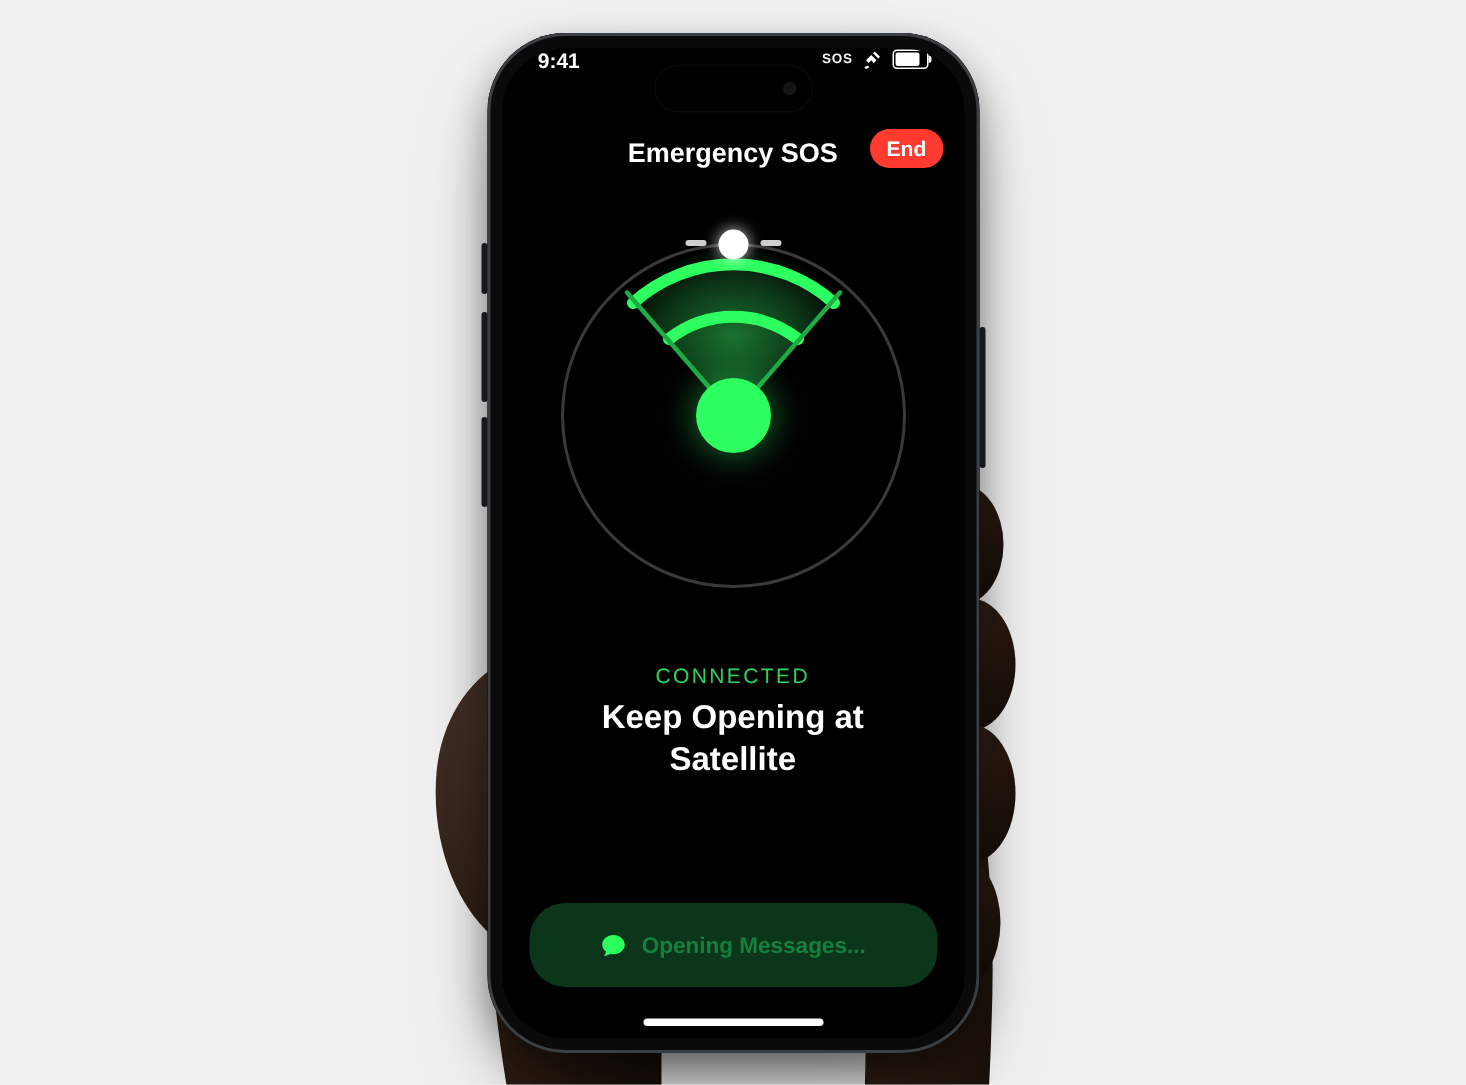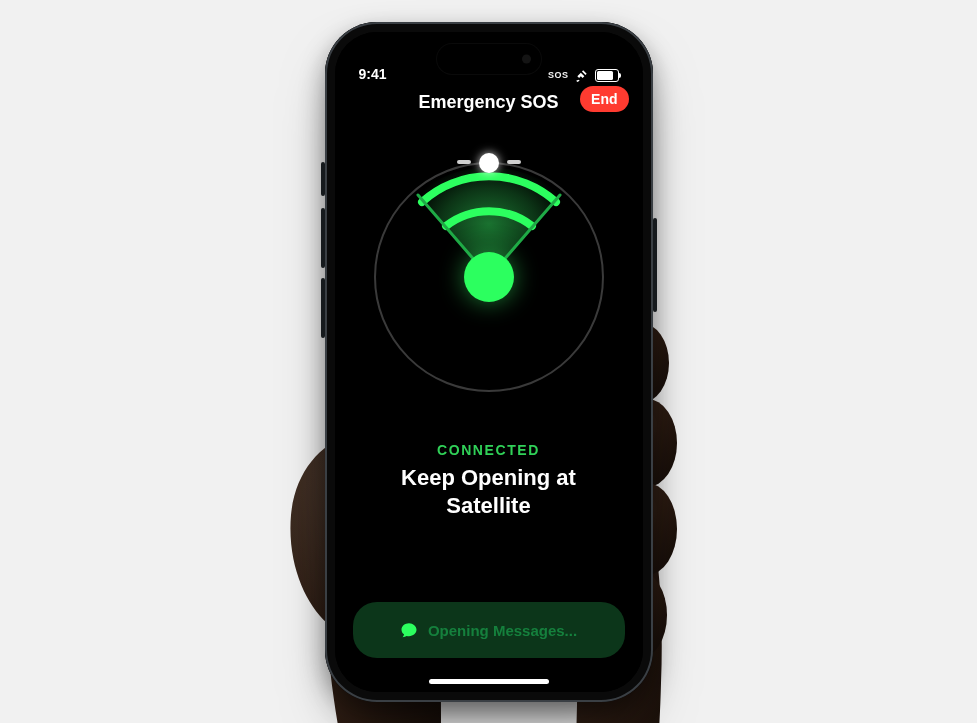--- a/index.html
+++ b/index.html
@@ -63,21 +63,21 @@
     z-index:4;
   }
   .island::after{
     content:"";position:absolute;right:10px;top:50%;transform:translateY(-50%);
     width:9px;height:9px;border-radius:50%;background:#141414;
   }
 
   
   .status{
     position:absolute;top:0;left:0;right:0;height:50px;
-    display:flex;align-items:flex-end;justify-content:space-between;
+    display:flex;align-items:flex-start;justify-content:space-between;
     padding:0 24px;font-size:14px;font-weight:600;
   }
   .status .right-icons{display:flex;align-items:center;gap:6px;}
   .sos{font-size:9px;letter-spacing:.5px;opacity:.95;text-decoration-thickness:1px;text-underline-offset:2px;}
   .sat-ico{display:inline-flex;}
   .batt{
     width:22px;height:11px;border:1.3px solid #fff;border-radius:3px;position:relative;
   }
   .batt::before{content:"";position:absolute;left:1px;top:1px;bottom:1px;width:16px;background:#fff;border-radius:1.5px;}
   .batt::after{content:"";position:absolute;right:-3px;top:3px;width:2px;height:5px;background:#fff;border-radius:0 2px 2px 0;}
@@ -120,21 +120,21 @@
   }
   .tick{position:absolute;top:-2px;width:14px;height:3.5px;background:#cfcfcf;border-radius:2px;}
   .tick.l{left:calc(50% - 32px);}
   .tick.r{left:calc(50% + 18px);}
 
   
   .status-block{
     position:absolute;left:0;right:0;top:410px;text-align:center;padding:0 30px;
   }
   .connected{
-    color:var(--green);font-size:14px;font-weight:700;letter-spacing:1.6px;
+    color:var(--green);font-size:14px;font-weight:400;letter-spacing:1.6px;
   }
   .instruction{
     margin-top:6px;font-size:22px;font-weight:600;line-height:1.25;
   }
 
   
   .msg-pill{
     position:absolute;left:18px;right:18px;bottom:34px;
     height:56px;border-radius:24px;border:none;
     background:rgba(14,64,30,.85);

